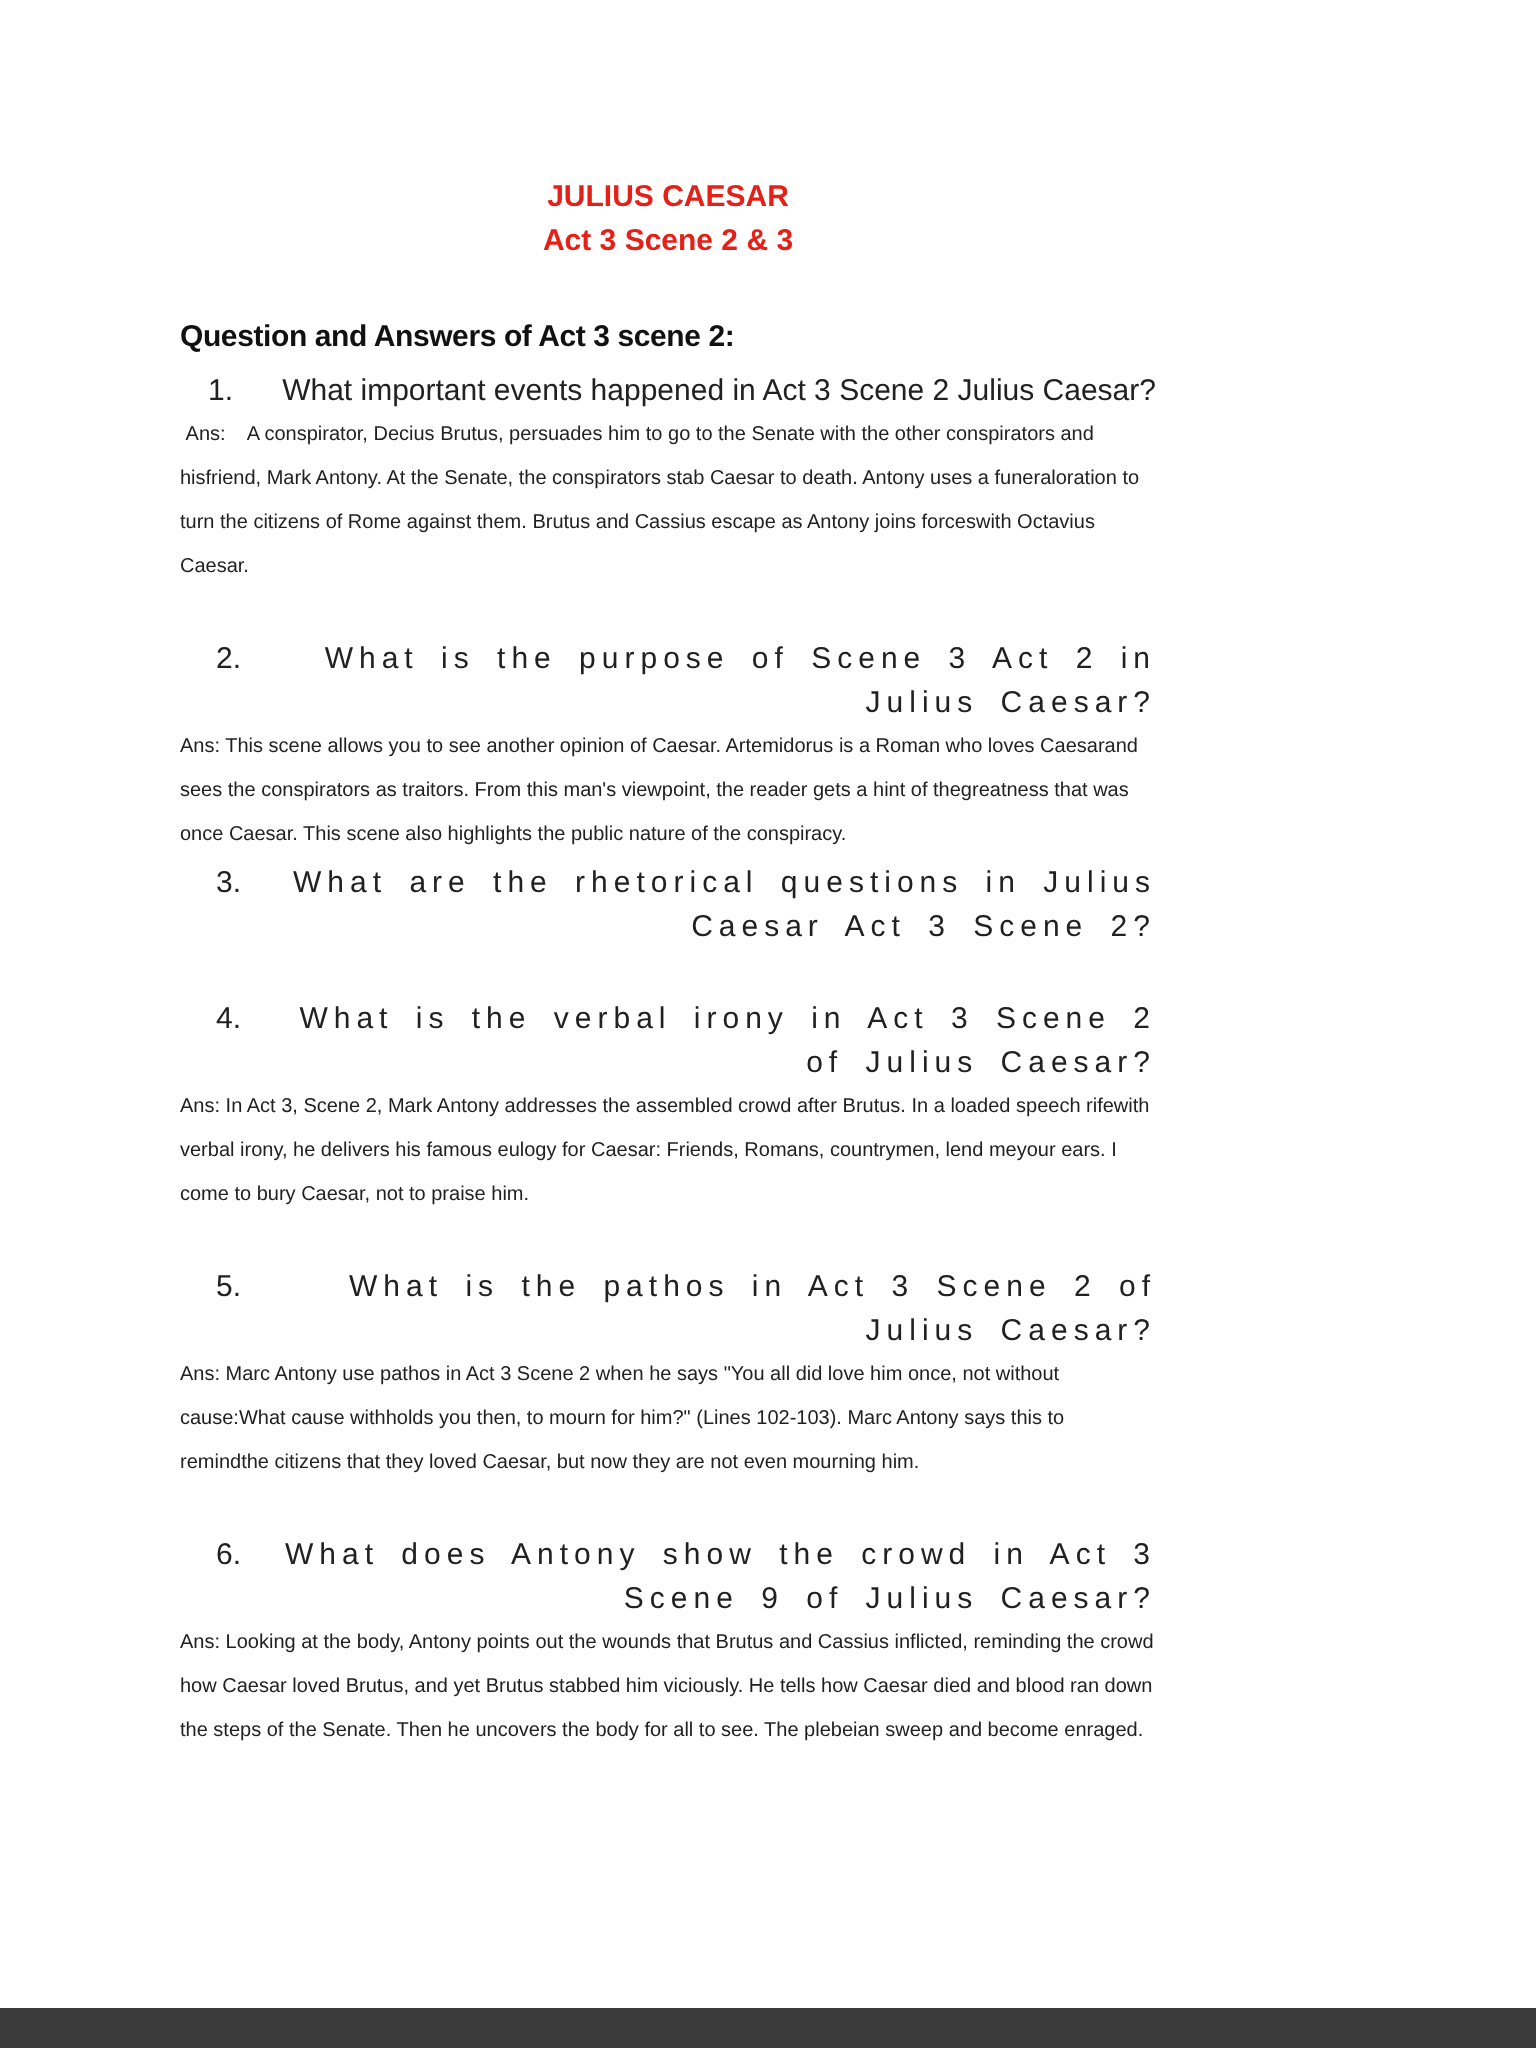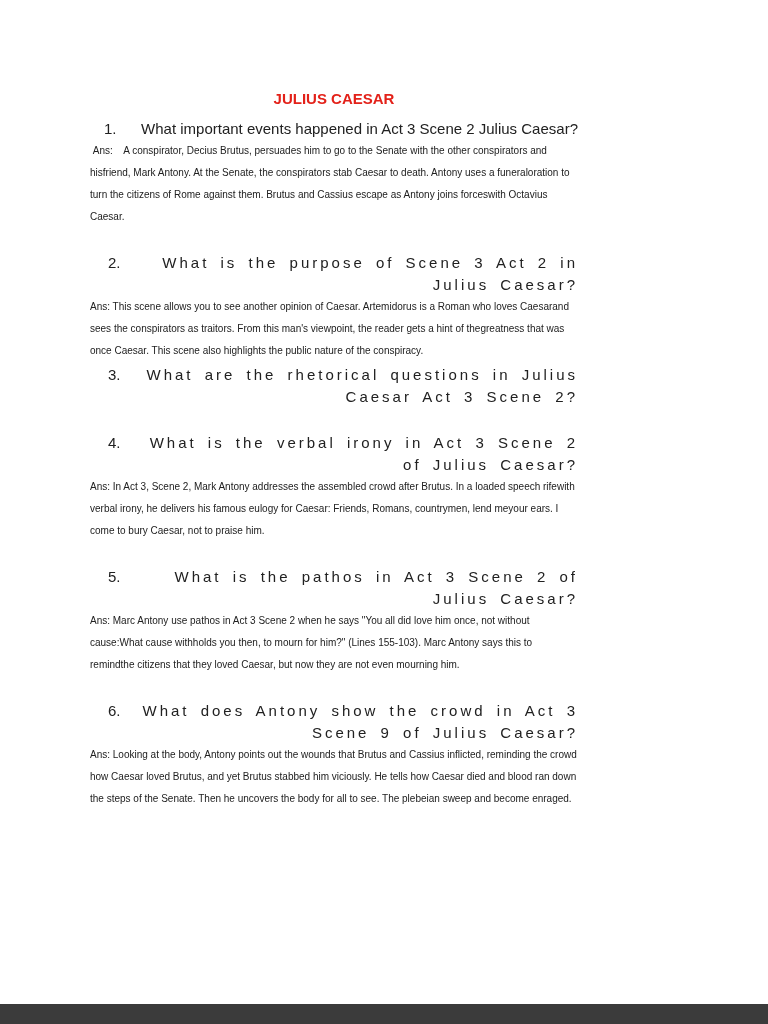--- a/index.html
+++ b/index.html
@@ -75,21 +75,23 @@
     height: 20px;
     background: #3b3b3b;
   }
 </style>
 </head>
 <body>
 
 <div class="page">
 
   <div class="doc-title">JULIUS CAESAR</div>
+  <div class="doc-subtitle">Act 3 Scene 2 &amp; 3</div>
 
+  <div class="section-heading">Question and Answers of Act 3 scene 2:</div>
 
   <div class="qa-item first">
     <div class="question">
       <span class="num">1.</span>
       <span class="qtext">What important events happened in Act 3 Scene 2 Julius Caesar?</span>
     </div>
     <div class="answer"> Ans:    A conspirator, Decius Brutus, persuades him to go to the Senate with the other conspirators and hisfriend, Mark Antony. At the Senate, the conspirators stab Caesar to death. Antony uses a funeraloration to turn the citizens of Rome against them. Brutus and Cassius escape as Antony joins forceswith Octavius Caesar.</div>
   </div>
 
   <div class="qa-item">
@@ -113,21 +115,21 @@
       <span class="qtext">What is the verbal irony in Act 3 Scene 2 of Julius Caesar?</span>
     </div>
     <div class="answer">Ans: In Act 3, Scene 2, Mark Antony addresses the assembled crowd after Brutus. In a loaded speech rifewith verbal irony, he delivers his famous eulogy for Caesar: Friends, Romans, countrymen, lend meyour ears. I come to bury Caesar, not to praise him.</div>
   </div>
 
   <div class="qa-item">
     <div class="question spaced">
       <span class="num">5.</span>
       <span class="qtext">What is the pathos in Act 3 Scene 2 of Julius Caesar?</span>
     </div>
-    <div class="answer">Ans: Marc Antony use pathos in Act 3 Scene 2 when he says "You all did love him once, not without cause:What cause withholds you then, to mourn for him?" (Lines 155-103). Marc Antony says this to remindthe citizens that they loved Caesar, but now they are not even mourning him.</div>
+    <div class="answer">Ans: Marc Antony use pathos in Act 3 Scene 2 when he says "You all did love him once, not without cause:What cause withholds you then, to mourn for him?" (Lines 102-103). Marc Antony says this to remindthe citizens that they loved Caesar, but now they are not even mourning him.</div>
   </div>
 
   <div class="qa-item">
     <div class="question spaced">
       <span class="num">6.</span>
       <span class="qtext">What does Antony show the crowd in Act 3 Scene 9 of Julius Caesar?</span>
     </div>
     <div class="answer">Ans: Looking at the body, Antony points out the wounds that Brutus and Cassius inflicted, reminding the crowd how Caesar loved Brutus, and yet Brutus stabbed him viciously. He tells how Caesar died and blood ran down the steps of the Senate. Then he uncovers the body for all to see. The plebeian sweep and become enraged.</div>
   </div>
 

